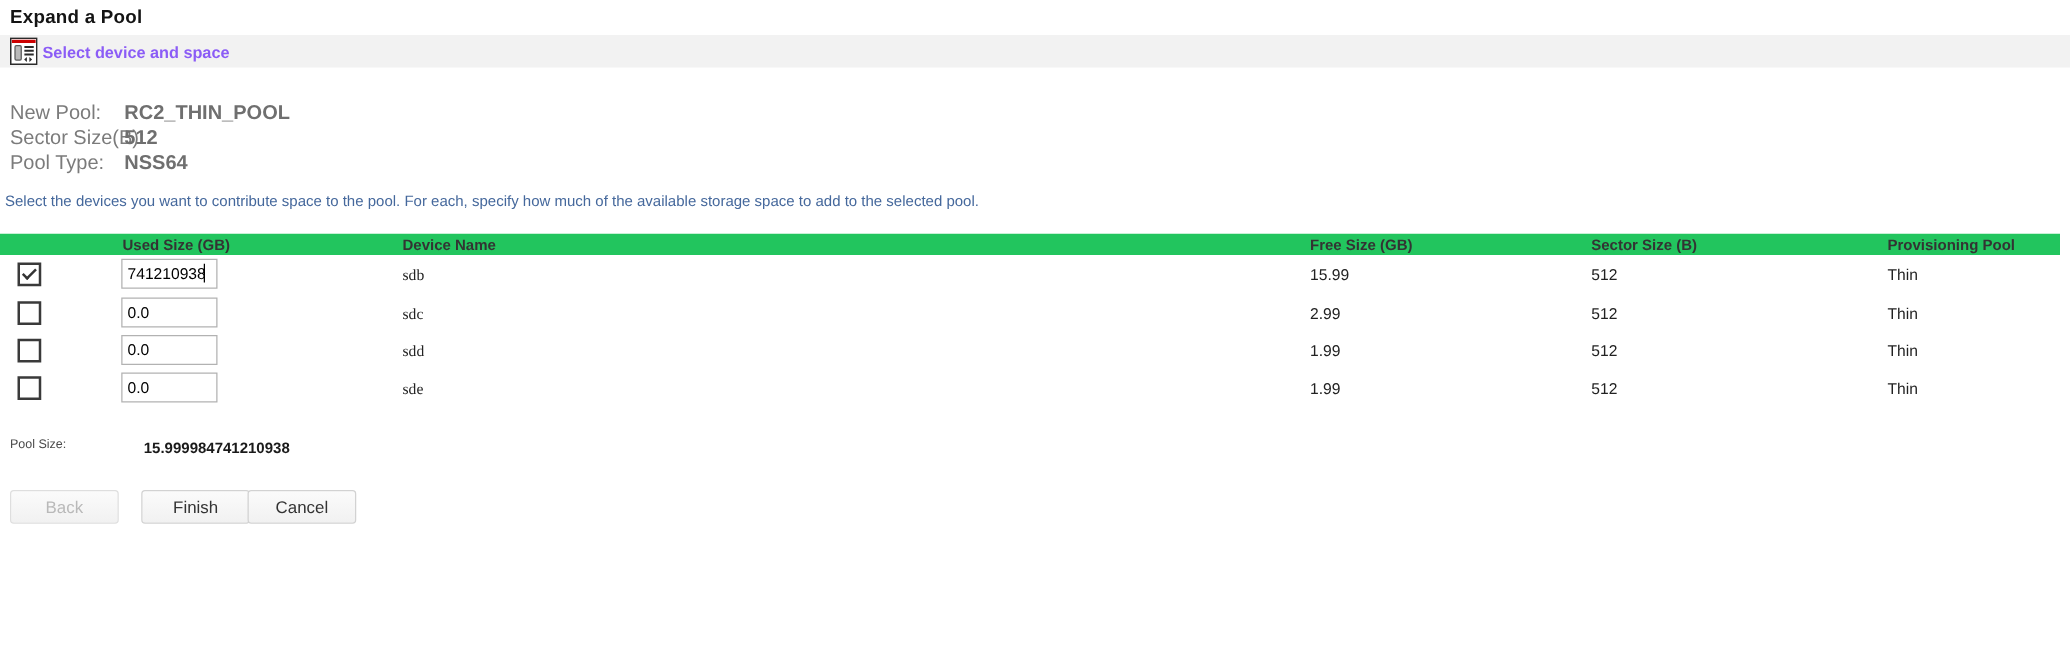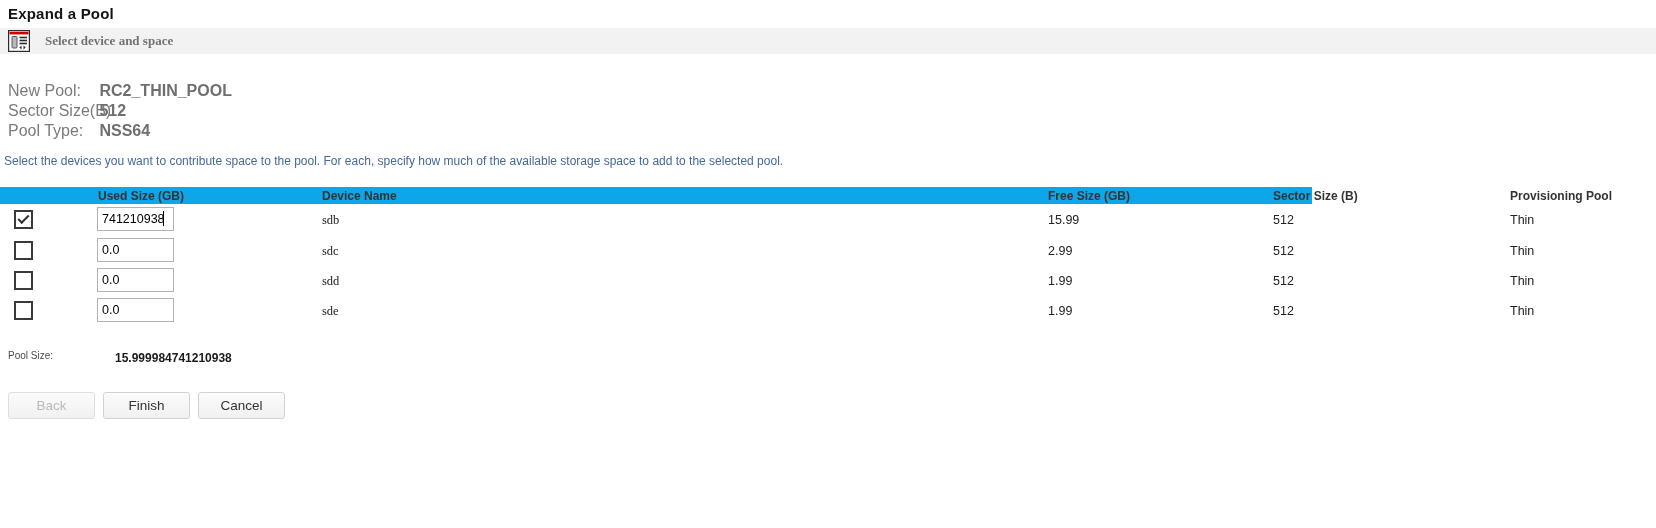--- a/index.html
+++ b/index.html
@@ -9,26 +9,26 @@
   }
   .page-title{
     position:absolute;left:8px;top:5px;font-size:15px;font-weight:bold;color:#141414;
     letter-spacing:.2px;
   }
   .step-bar{
     position:absolute;left:0;top:28px;width:1656px;height:26px;background:#f2f2f2;
     display:flex;align-items:center;
   }
   .step-icon{margin-left:8px;width:22px;height:22px;display:block;}
-  .step-label{margin-left:15px;font-size:13px;font-weight:bold;color:#737373;font-family:Liberation Serif, serif;}
+  .step-label{margin-left:4px;font-size:13px;font-weight:bold;color:#8b5cf6;}
   .info-row{position:absolute;left:8px;font-size:16px;color:#7b7b7b;white-space:nowrap;}
   .info-label{display:inline-block;width:87px;}
   .info-value{font-weight:bold;color:#6f6f6f;}
   .instruction{position:absolute;left:4px;top:154px;font-size:12px;color:#45689c;white-space:nowrap;}
-  .thead{position:absolute;left:0;top:187px;width:1312px;height:17px;background:#0ea5e9;}
+  .thead{position:absolute;left:0;top:187px;width:1648px;height:17px;background:#22c55e;}
   .th{position:absolute;top:2px;font-size:12px;font-weight:bold;color:#333;white-space:nowrap;}
   .th-used{left:98px;} .th-device{left:322px;} .th-free{left:1048px;}
   .th-sector{left:1273px;} .th-prov{left:1510px;}
   .trow{position:absolute;left:0;width:1656px;height:30px;}
   .row0{top:205px;} .row1{top:236px;} .row2{top:266px;} .row3{top:296px;}
   .cb{
     position:absolute;left:14px;top:5px;width:15px;height:15px;background:#fff;
     border:2px solid #3a3a3a;cursor:pointer;
   }
   .cb.checked::after{
@@ -45,21 +45,21 @@
   .cell-device{left:322px;font-family:Liberation Serif, serif;} .cell-free{left:1048px;}
   .cell-sector{left:1273px;} .cell-prov{left:1510px;}
   .pool-size-label{position:absolute;left:8px;top:350px;font-size:10px;color:#4a4a4a;}
   .pool-size-value{position:absolute;left:115px;top:351px;font-size:12px;font-weight:bold;color:#1a1a1a;}
   .btn{
     position:absolute;top:392px;width:87px;height:27px;box-sizing:border-box;
     background:linear-gradient(#fbfbfb,#f1f1f1);border:1px solid #d2d2d2;border-radius:3px;
     font-family:"Liberation Sans",sans-serif;font-size:13.5px;color:#333;cursor:pointer;
   }
   .btn:disabled{color:#b9b9b9;border-color:#dedede;cursor:default;}
-  .btn-back{left:8px;} .btn-finish{left:103px;} .btn-cancel{left:198px;}
+  .btn-back{left:8px;} .btn-finish{left:113px;} .btn-cancel{left:198px;}
 </style>
 </head>
 <body>
 
 <div class="app">
 
   <div class="page-title">Expand a Pool</div>
 
   <div class="step-bar">
     <svg class="step-icon" viewBox="0 0 22 22">

